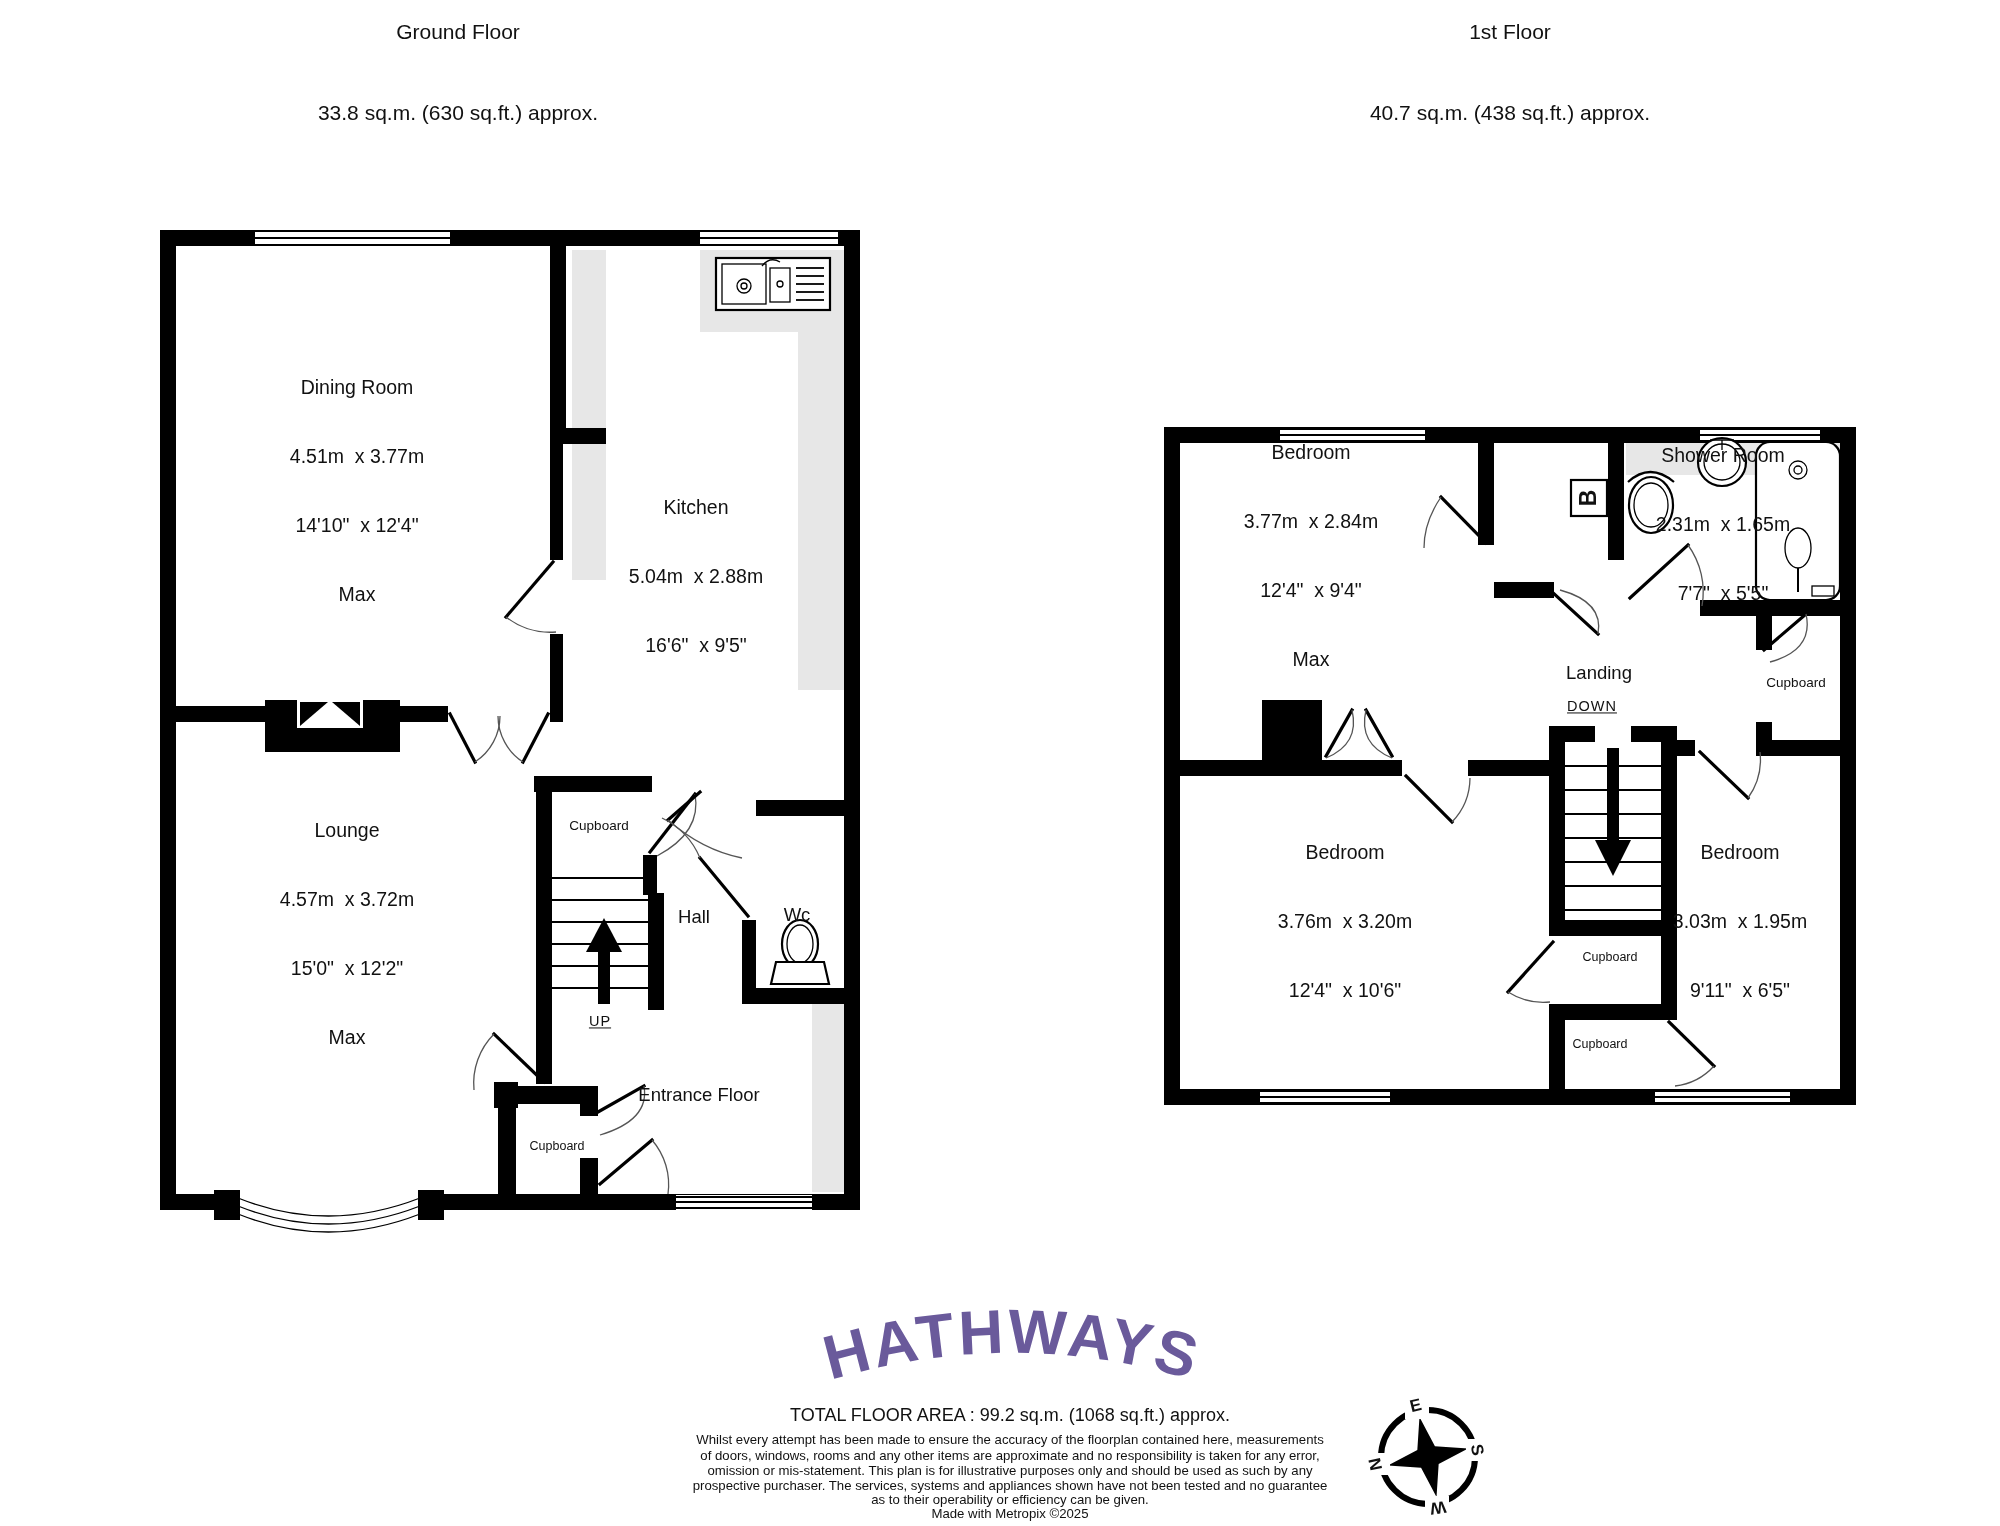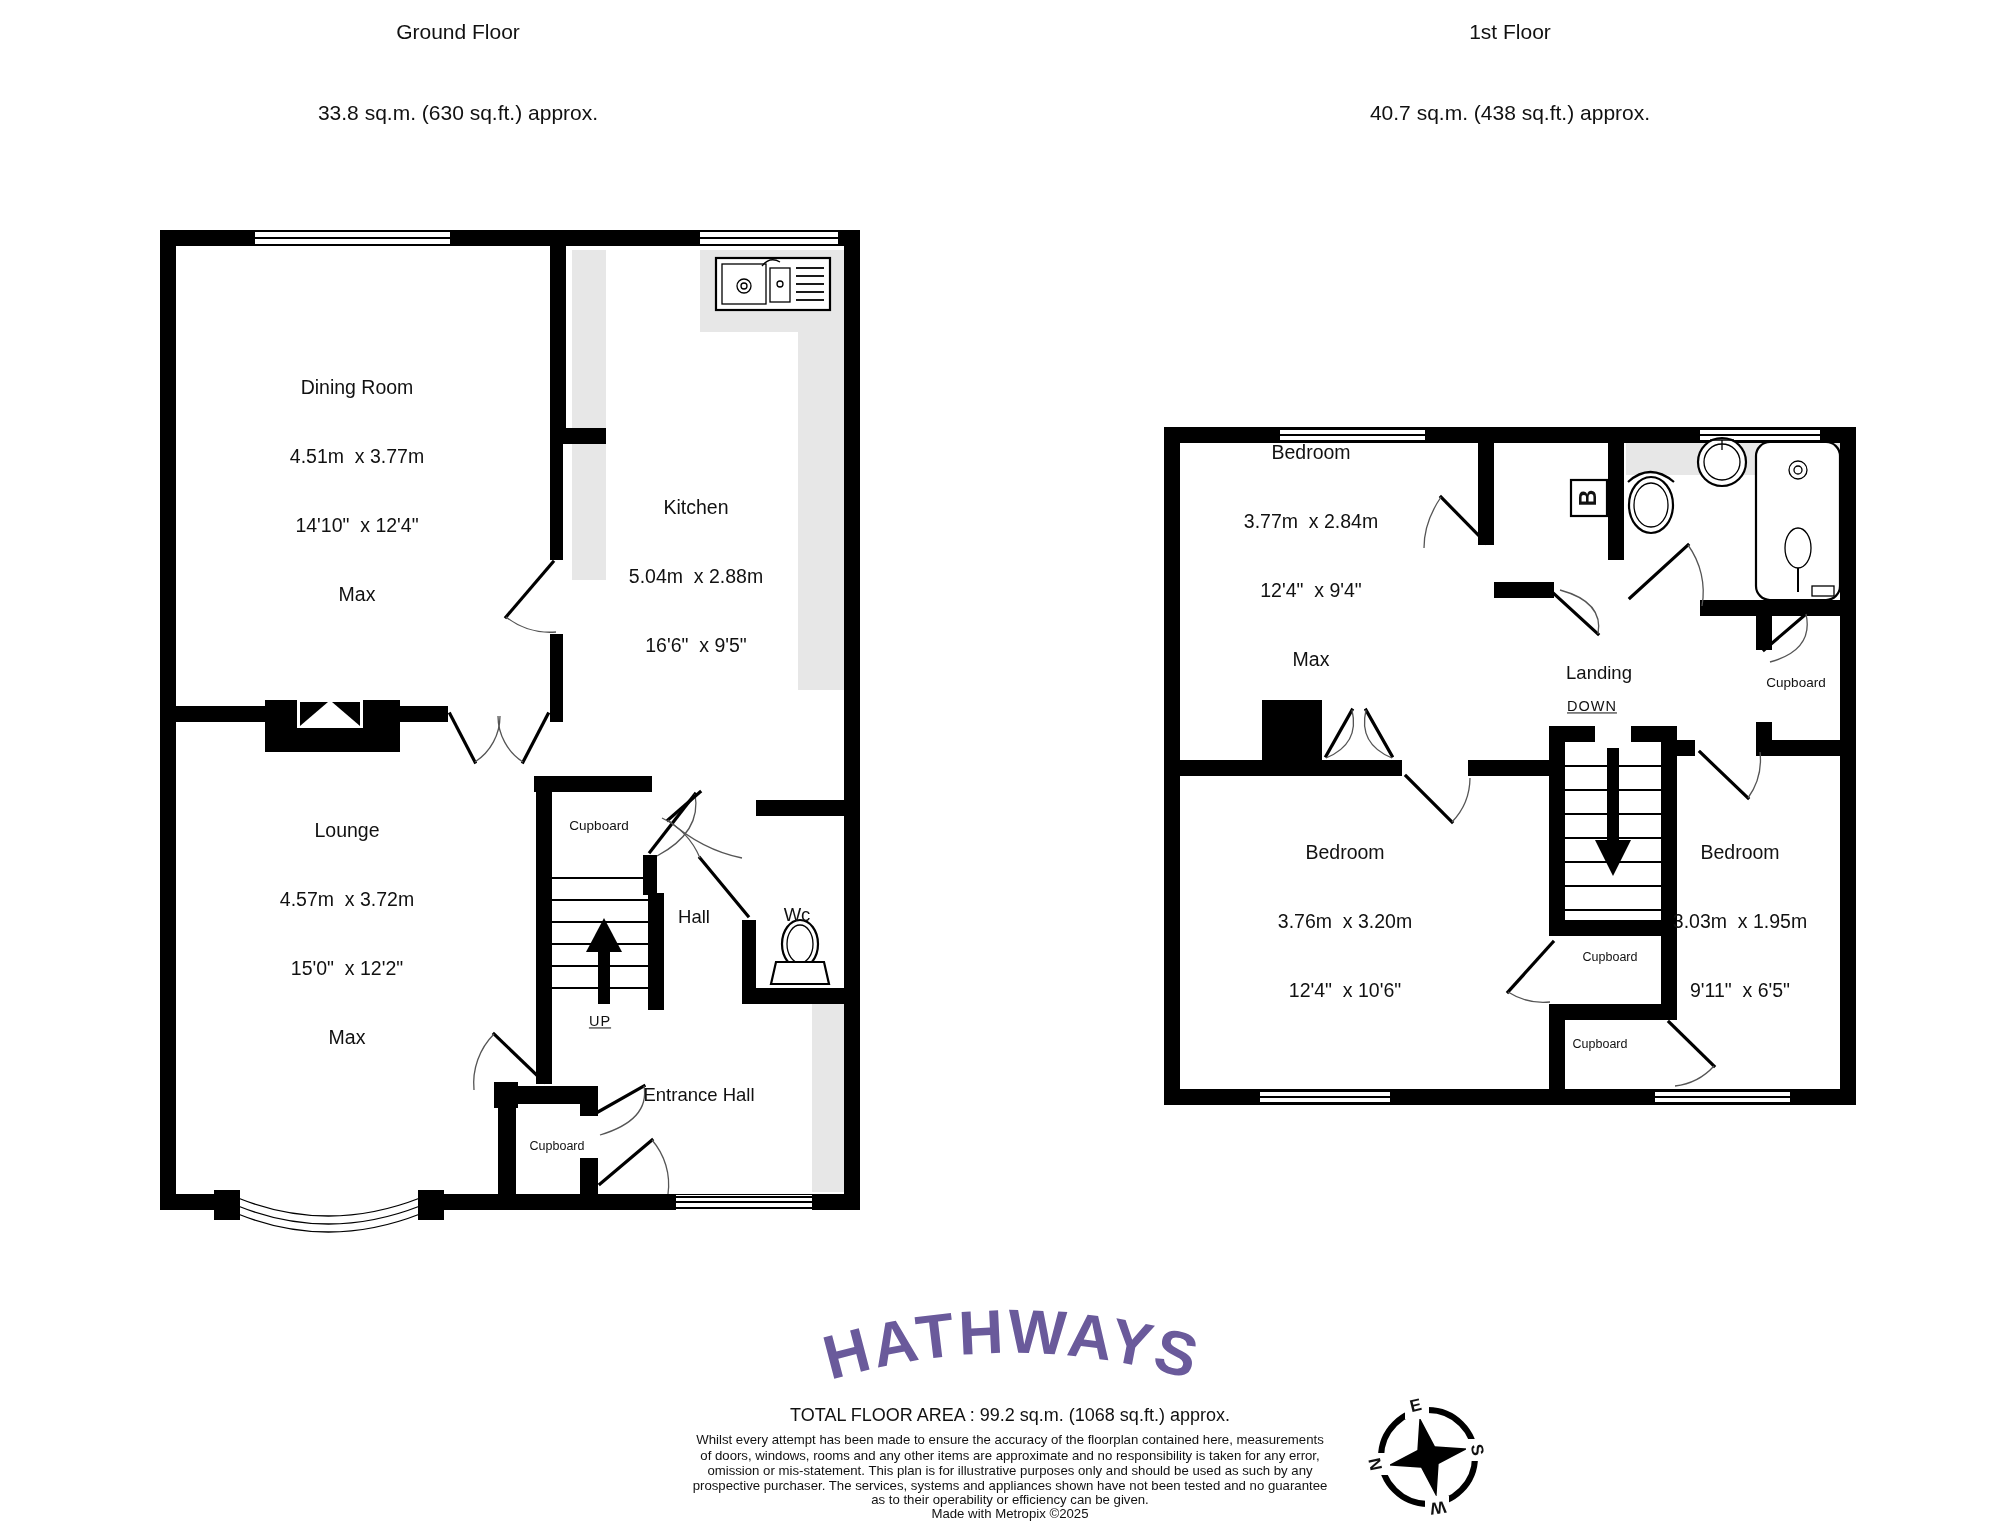--- a/index.html
+++ b/index.html
@@ -346,28 +346,33 @@
   <div class="lbl s19" style="left:347px;top:934px">
     <div>Lounge</div>
     <div>4.57m  x 3.72m</div>
     <div>15'0"  x 12'2"</div>
     <div>Max</div>
   </div>
   <div class="lbl s13" style="left:599px;top:826px">Cupboard</div>
   <div class="lbl s18" style="left:694px;top:917px">Hall</div>
   <div class="lbl s18" style="left:797px;top:915px">Wc</div>
   <div class="lbl s14" style="left:600px;top:1022px">UP</div>
-  <div class="lbl s18" style="left:699px;top:1095px">Entrance Hall</div>
+  <div class="lbl s18" style="left:699px;top:1095px">Entrance Floor</div>
   <div class="lbl s12" style="left:557px;top:1146px">Cupboard</div>
 
   <div class="lbl s19" style="left:1311px;top:556px">
     <div>Bedroom</div>
     <div>3.77m  x 2.84m</div>
     <div>12'4"  x 9'4"</div>
     <div>Max</div>
+  </div>
+  <div class="lbl s19" style="left:1723px;top:524px">
+    <div>Shower Room</div>
+    <div>2.31m  x 1.65m</div>
+    <div>7'7"  x 5'5"</div>
   </div>
   <div class="lbl boiler" style="left:1589px;top:498px;transform:translate(-50%,-50%) rotate(-90deg)">B</div>
   <div class="lbl s18" style="left:1599px;top:673px">Landing</div>
   <div class="lbl s14" style="left:1592px;top:707px">DOWN</div>
   <div class="lbl s13" style="left:1796px;top:683px">Cupboard</div>
   <div class="lbl s19" style="left:1345px;top:921px">
     <div>Bedroom</div>
     <div>3.76m  x 3.20m</div>
     <div>12'4"  x 10'6"</div>
   </div>

